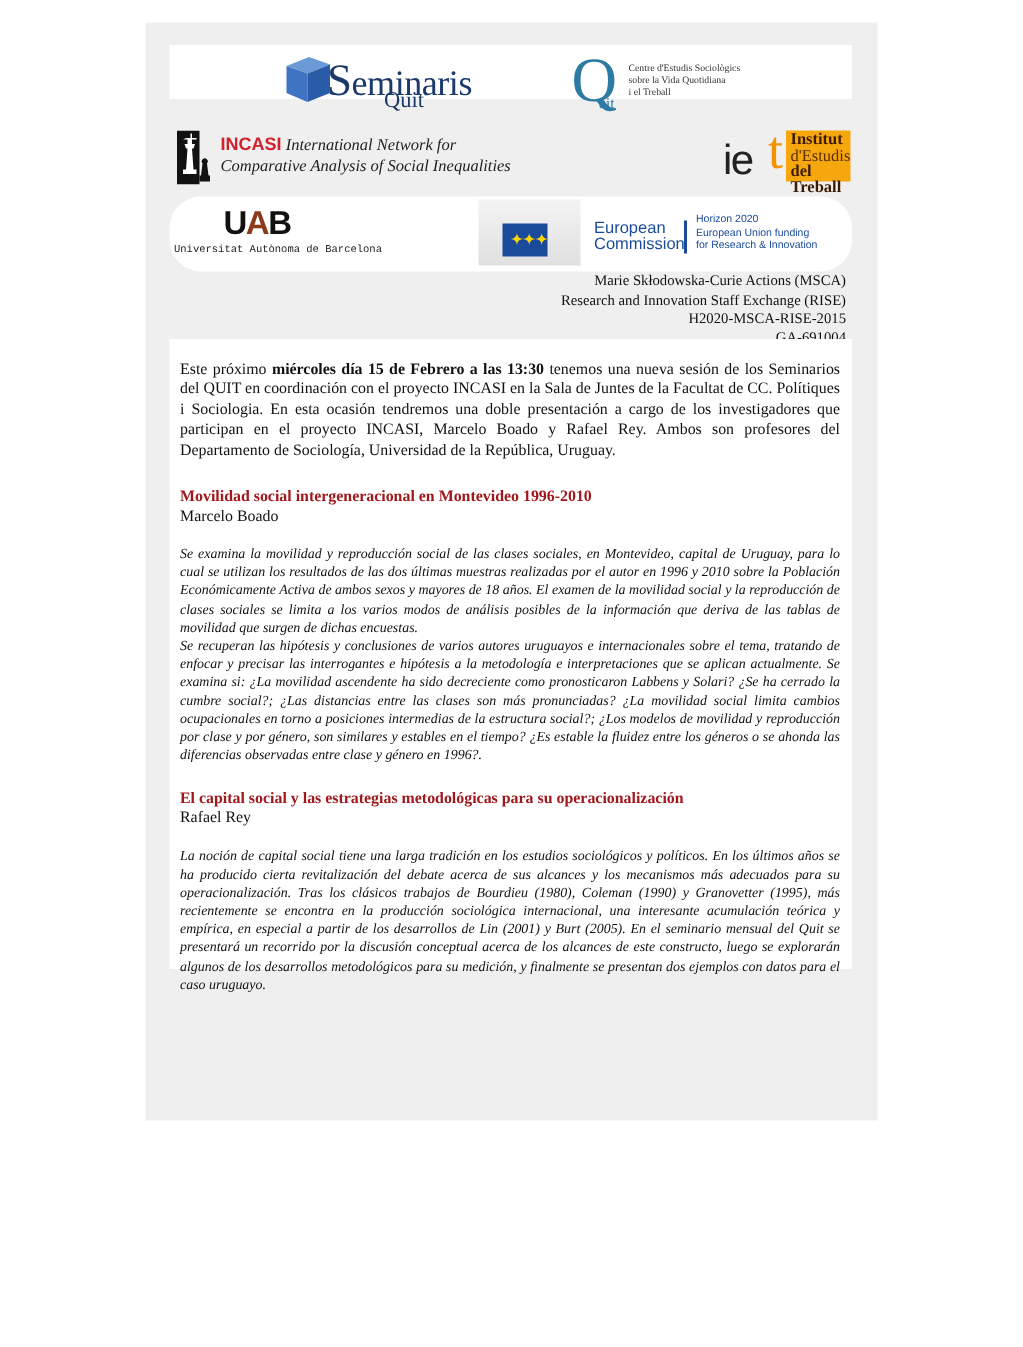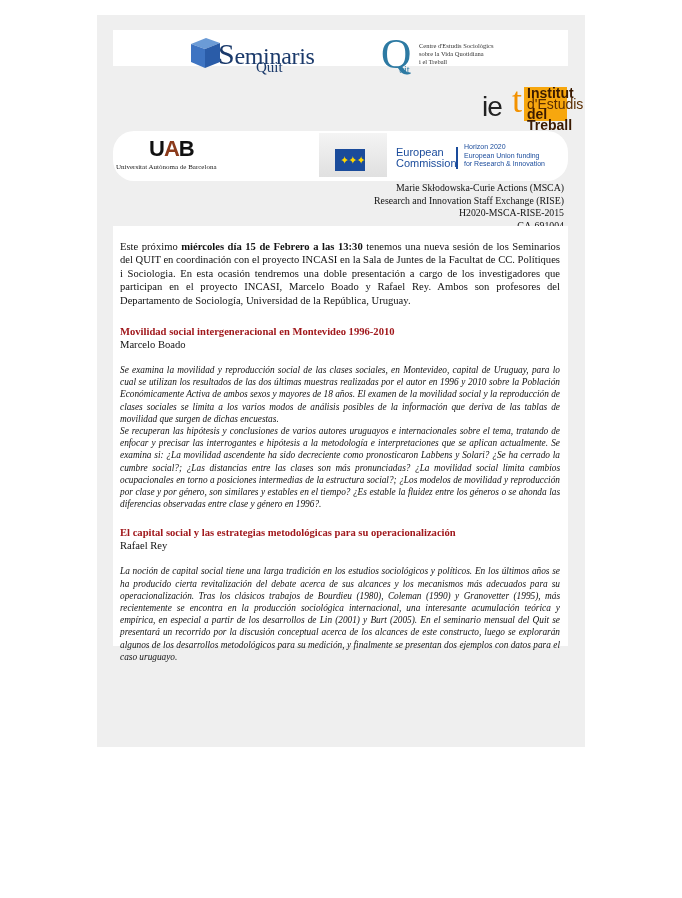--- a/index.html
+++ b/index.html
@@ -26,27 +26,27 @@
   
   .incasi { position:absolute; left:21px; top:72px; width:220px; height:38px; }
   .chess { position:absolute; left:0; top:0; width:22px; height:36px; }
   .incasi-title { position:absolute; left:29px; top:2px; font-size:11px; white-space:nowrap; }
   .incasi-title b { font-family:"Liberation Sans", sans-serif; color:#d3202a; font-size:12px; }
   .incasi-title i { color:#222; }
   .incasi-sub { position:absolute; left:29px; top:18px; font-size:11px; font-style:italic; color:#222; white-space:nowrap; }
   .iet { position:absolute; left:385px; top:72px; width:90px; height:36px; }
   .iet-letters { position:absolute; left:0; top:4px; font-family:"Liberation Sans", sans-serif; font-size:28px; color:#222; letter-spacing:-1px; }
   .iet-t { color:#f39200; font-size:36px; position:absolute; left:30px; top:-8px; }
-  .iet-box { position:absolute; left:42px; top:0; width:43px; height:34px; background:#f7a70e; font-family:Liberation Sans, sans-serif; font-size:14px; line-height:10.5px; padding:1px 0 0 3px; box-sizing:border-box; color:#5a2d00; }
+  .iet-box { position:absolute; left:42px; top:0; width:43px; height:34px; background:#f7a70e; font-family:Liberation Serif, serif; font-size:11px; line-height:10.5px; padding:1px 0 0 3px; box-sizing:border-box; color:#5a2d00; }
 
   
   .uab { position:absolute; left:3px; top:5px; width:120px; height:40px; }
   .uab-letters { position:absolute; left:33px; top:0; font-family:"Liberation Sans", sans-serif; font-weight:bold; font-size:22px; color:#111; letter-spacing:-1px; }
   .uab-letters .a { color:#8b3a1b; }
-  .uab-sub { position:absolute; left:0; top:27px; font-size:7px; color:#222; white-space:nowrap; }
+  .uab-sub { position:absolute; left:0; top:27px; font-size:7px; color:#222; white-space:nowrap;font-family:Liberation Mono, monospace; }
 
   
   .ec { position:absolute; left:206px; top:2px; width:245px; height:46px; }
   .ec-bldg { position:absolute; left:0; top:0; width:68px; height:44px; background:linear-gradient(180deg,#f4f4f4,#e0e0e0); }
   .ec-flag { position:absolute; left:16px; top:16px; width:30px; height:22px; background:#1a4b9b; }
   .ec-stars { position:absolute; left:5px; top:1px; color:#ffd700; font-size:11px; line-height:20px; letter-spacing:-1px; }
   .ec-name { position:absolute; left:77px; top:14px; font-family:"Liberation Sans", sans-serif; font-size:11px; line-height:11px; color:#1a4b9b; }
   .ec-bar { position:absolute; left:137px; top:14px; width:1.5px; height:22px; background:#1a4b9b; }
   .ec-h2020 { position:absolute; left:145px; top:10px; font-family:"Liberation Sans", sans-serif; font-size:7px; line-height:8.5px; color:#1a4b9b; }
 
@@ -80,20 +80,29 @@
       <div class="q-big">Q</div>
       <div class="q-uit">uit</div>
       <div class="q-desc">
         <div>Centre d'Estudis Sociològics</div>
         <div>sobre la Vida Quotidiana</div>
         <div>i el Treball</div>
       </div>
     </div>
   </div>
 
+  <div class="incasi">
+    <svg class="chess" viewBox="0 0 22 36">
+      <rect x="0" y="0" width="15" height="36" fill="#111"></rect>
+      <path d="M6 5 h3 v-3 h1 v3 h3 v1 h-3 v3 h2 l-1 3 h-1 l1 14 h2 v3 h-9 v-3 h2 l1 -14 h-1 l-1 -3 h2 v-3 h-3z" fill="#fff"></path>
+      <path d="M17 22 a2 2 0 1 1 3 0 l1 8 h1 v4 h-7 v-4 h1z" fill="#111"></path>
+    </svg>
+    <div class="incasi-title"><b>INCASI</b> <i>International Network for</i></div>
+    <div class="incasi-sub">Comparative Analysis of Social Inequalities</div>
+  </div>
 
   <div class="iet">
     <span class="iet-letters">ie</span>
     <span class="iet-t">t</span>
     <div class="iet-box">
       <div style="font-weight:bold;color:#3a1a00">Institut</div>
       <div>d'Estudis</div>
       <div style="font-weight:bold;color:#3a1a00">del Treball</div>
     </div>
   </div>

